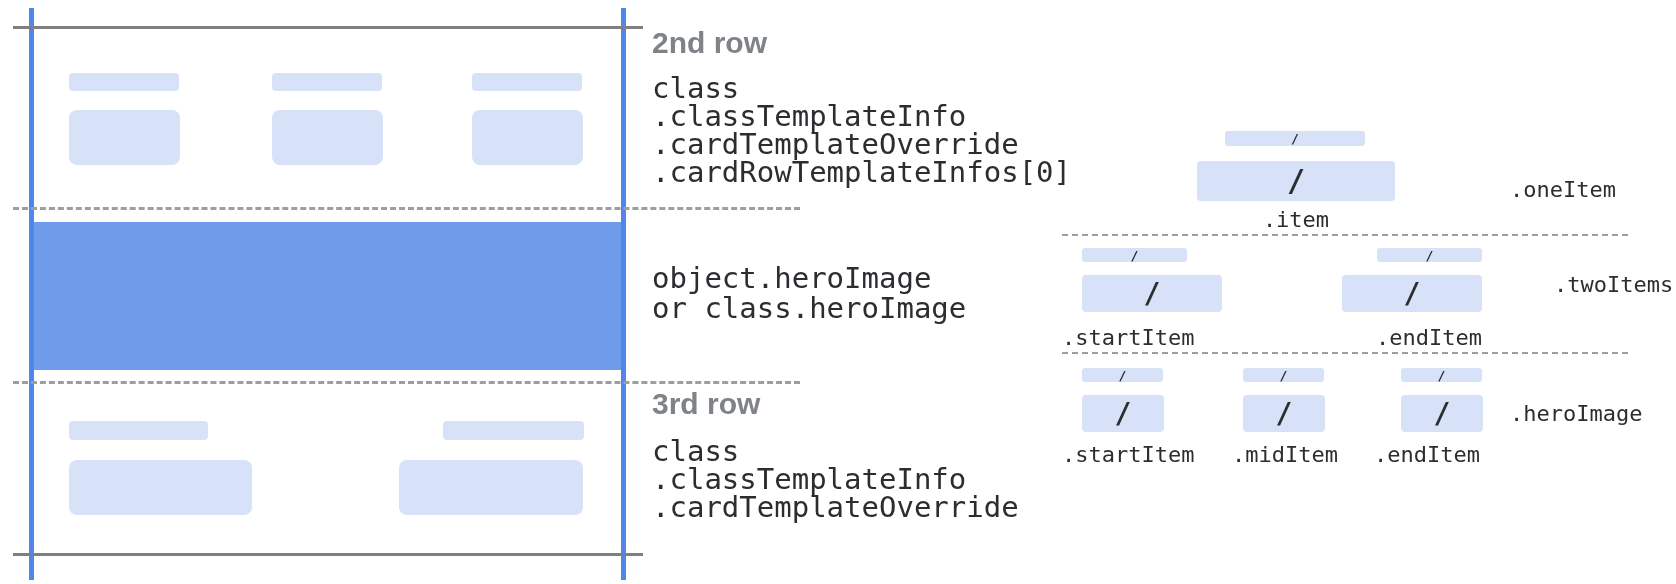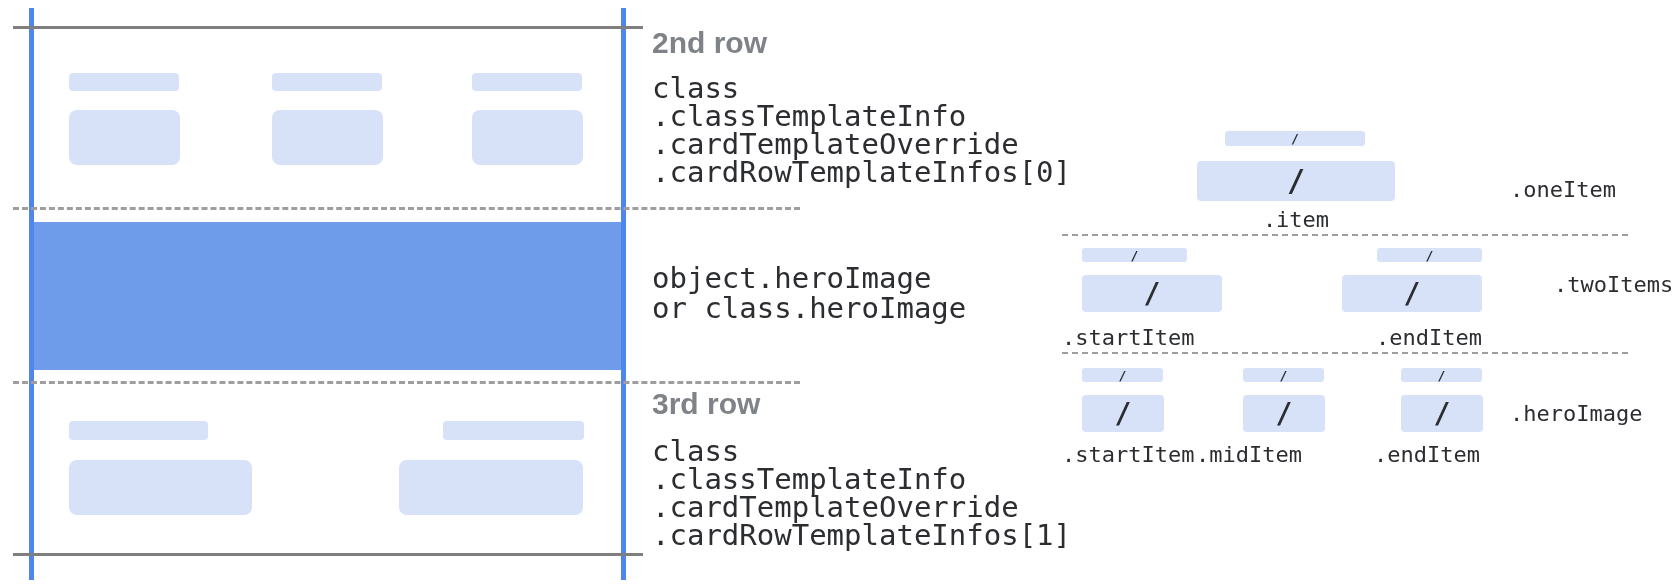--- a/index.html
+++ b/index.html
@@ -78,21 +78,20 @@
   <div class="abs" style="left:652px;top:263px;">
     <div class="code hero-code">object.heroImage</div>
     <div class="code hero-code">or class.heroImage</div>
   </div>
 
   <div class="abs row-heading" style="left:652px;top:389px;">3rd row</div>
   <div class="abs" style="left:652px;top:437px;">
     <div class="code">class</div>
     <div class="code">.classTemplateInfo</div>
     <div class="code">.cardTemplateOverride</div>
-    <div class="code">.cardRowTemplateInfos[1]</div>
   </div>
 
   <div class="abs bar small" style="left:1225px;top:131px;width:140px;height:15px;">
     <span class="slash sm">/</span>
   </div>
   <div class="abs bar big" style="left:1197px;top:161px;width:198px;height:40px;">
     <span class="slash xl">/</span>
   </div>
   <div class="abs mono-label centered" style="left:1197px;top:208px;width:198px;">.item</div>
   <div class="abs mono-label" style="left:1510px;top:178px;">.oneItem</div>
@@ -129,17 +128,17 @@
   <div class="abs bar big" style="left:1243px;top:395px;width:82px;height:37px;">
     <span class="slash lg">/</span>
   </div>
   <div class="abs bar small" style="left:1401px;top:368px;width:81px;height:14px;">
     <span class="slash sm">/</span>
   </div>
   <div class="abs bar big" style="left:1401px;top:395px;width:82px;height:37px;">
     <span class="slash lg">/</span>
   </div>
   <div class="abs mono-label" style="left:1062px;top:443px;">.startItem</div>
-  <div class="abs mono-label" style="left:1196px;top:443px;">.midItem</div>
+  <div class="abs mono-label" style="left:1232px;top:443px;">.midItem</div>
   <div class="abs mono-label" style="left:1374px;top:443px;">.endItem</div>
   <div class="abs mono-label" style="left:1510px;top:402px;">.heroImage</div>
 
 </div>
 
 </body></html>

